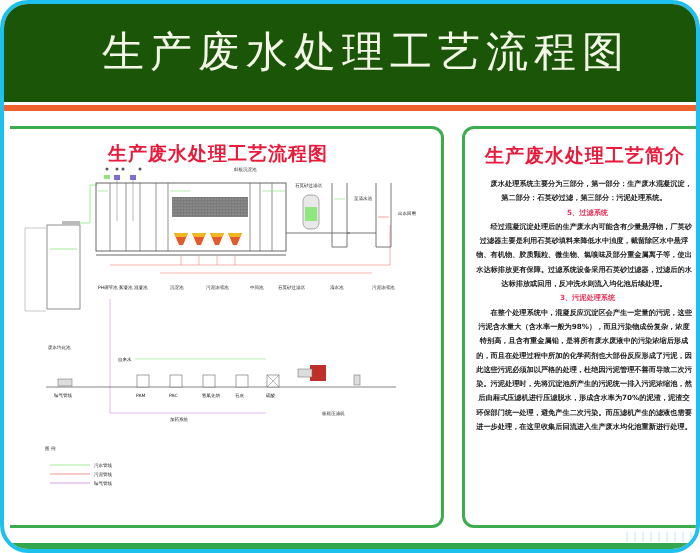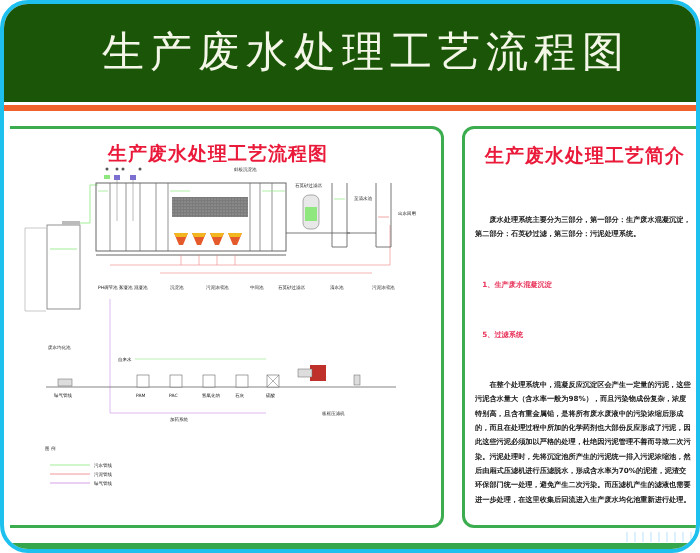--- a/index.html
+++ b/index.html
@@ -2,21 +2,21 @@
 <html><head>
 <meta charset="utf-8">
 <style>
   * { box-sizing: border-box; margin: 0; padding: 0; }
   html, body { width: 700px; height: 553px; overflow: hidden; background: #ffffff; }
   body { font-family: "DejaVu Sans", "Liberation Sans", sans-serif; position: relative; }
 
   .frame {
     position: absolute; left: 0; top: 0; width: 700px; height: 553px;
     border: 4px solid #1ec0ee; border-radius: 28px;
-    background: #ffffff; overflow: hidden;
+    background: #ffffff; overflow: hidden; text-align: center;
   }
   .header {
     position: absolute; left: 0; top: 0; width: 100%; height: 100px;
     background: #1b5508;
   }
   .header-title {
     position: absolute; left: 98px; top: 20px;
     font-family: "DejaVu Serif", "Liberation Serif", serif;
     font-size: 42px; letter-spacing: 6px; color: #f4f7e8; font-weight: normal;
   }
@@ -35,21 +35,21 @@
     position: absolute; color: #ea1a3b; font-weight: bold;
     font-family: "DejaVu Sans", sans-serif;
   }
   .left-title { left: 98px; top: 12px; font-size: 19px; letter-spacing: 1px; }
   .right-title { left: 20px; top: 14px; font-size: 19px; letter-spacing: 1px; }
 
   .intro {
     position: absolute; left: 10px; top: 48px; width: 218px;
     font-size: 7.2px; line-height: 14.3px; color: #222; font-weight: bold;
   }
-  .intro p { text-indent: 2em; margin-top: 36px; }
+  .intro p { text-indent: 2em; }
   .intro .sec { color: #e8335a; font-weight: bold; text-indent: 1em; }
 
   .diagram { position: absolute; left: 0; top: 0; }
   .lbl { font-family: "DejaVu Sans", sans-serif; font-size: 4.5px; fill: #222; }
 
   .watermark {
     position: absolute; left: 616px; top: 528px; width: 78px; height: 10px;
     background: repeating-linear-gradient(90deg, #fff 0 6px, #d8f0ff 6px 8px);
     opacity: 0.9;
   }
@@ -208,21 +208,22 @@
           <circle cx="1" cy="1" r="0.6" fill="#b5b5b5"></circle>
         </pattern>
       </defs>
     </svg>
   </div>
 
   <div class="panel panel-right">
     <div class="panel-title right-title">生产废水处理工艺简介</div>
     <div class="intro">
       <p>废水处理系统主要分为三部分，第一部分：生产废水混凝沉淀，第二部分：石英砂过滤，第三部分：污泥处理系统。</p>
-      <p class="sec">1、生产废水混凝沉淀</p>
       <p class="sec">5、过滤系统</p>
+      <p>经过混凝沉淀处理后的生产废水内可能含有少量悬浮物，厂英砂过滤器主要是利用石英砂填料来降低水中浊度，截留除区水中悬浮物、有机物、胶质颗粒、微生物、氯嗅味及部分重金属离子等，使出水达标排放更有保障。过滤系统设备采用石英砂过滤器，过滤后的水达标排放或回用，反冲洗水则流入均化池后续处理。</p>
+      <p class="sec">3、污泥处理系统</p>
       <p>在整个处理系统中，混凝反应沉淀区会产生一定量的污泥，这些污泥含水量大（含水率一般为98%），而且污染物成份复杂，浓度特别高，且含有重金属铅，是将所有废水废液中的污染浓缩后形成的，而且在处理过程中所加的化学药剂也大部份反应形成了污泥，因此这些污泥必须加以严格的处理，杜绝因污泥管理不善而导致二次污染。污泥处理时，先将沉淀池所产生的污泥统一排入污泥浓缩池，然后由厢式压滤机进行压滤脱水，形成含水率为70%的泥渣，泥渣交环保部门统一处理，避免产生二次污染。而压滤机产生的滤液也需要进一步处理，在这里收集后回流进入生产废水均化池重新进行处理。</p>
     </div>
   </div>
 
   <div class="bottom-green"></div>
   <div class="watermark"></div>
 </div>
 
 </body></html>

